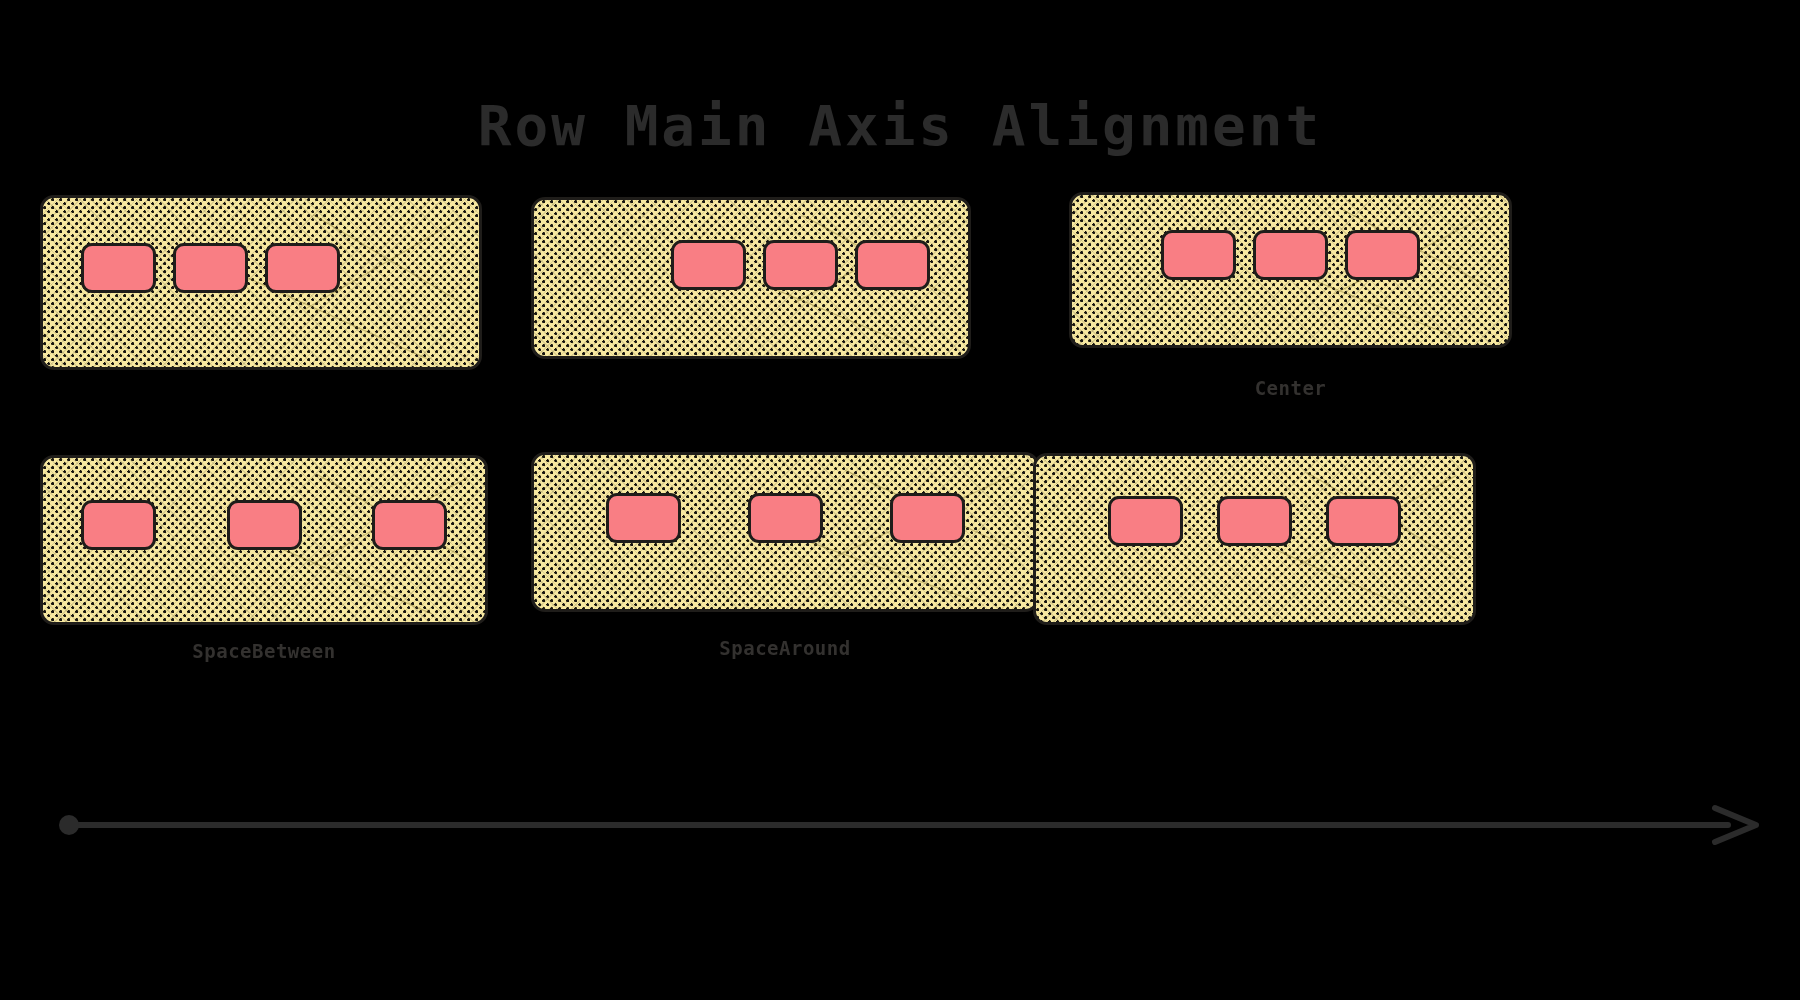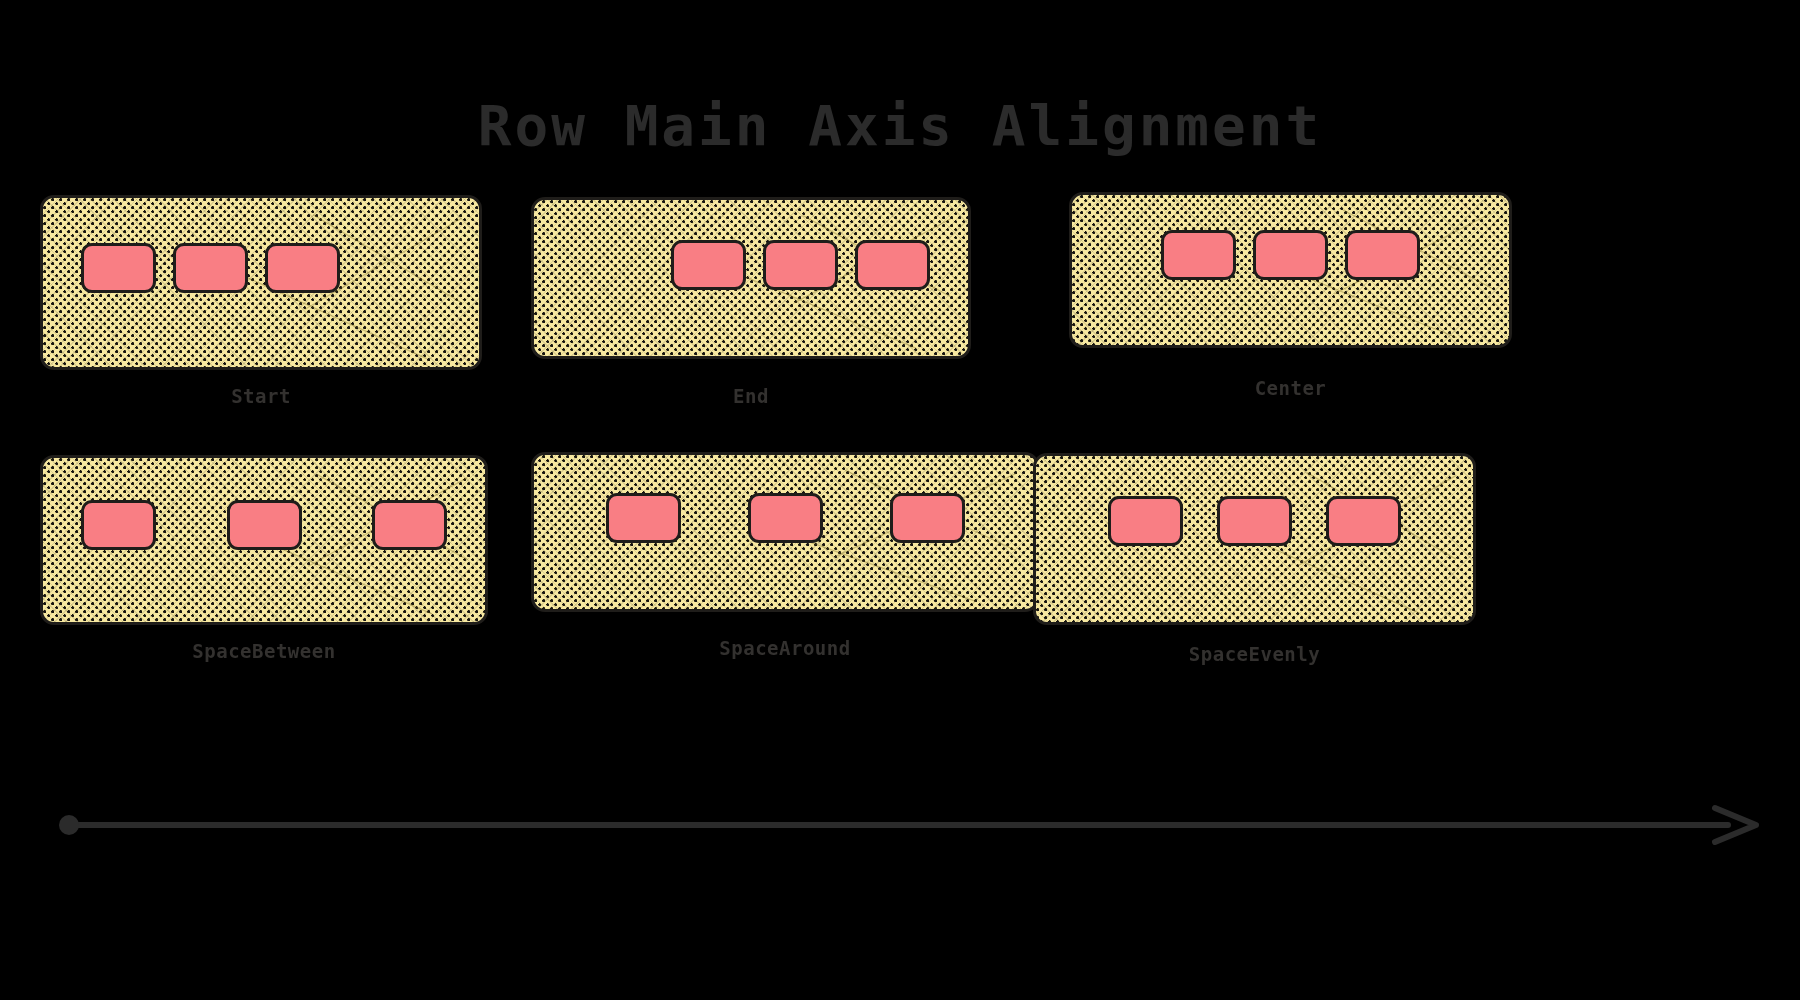--- a/index.html
+++ b/index.html
@@ -147,36 +147,34 @@
             <line x1="274.04" y1="17.5" x2="424.32" y2="108.5" stroke="#6b5c16" stroke-width="1.4"></line>
             <line x1="424.32" y1="21" x2="265.2" y2="115.5" stroke="#6b5c16" stroke-width="1.4"></line>
             <line x1="198.9" y1="78.75" x2="388.96" y2="166.25" stroke="#6b5c16" stroke-width="1.4"></line>
           </svg>
           <div class="items-row jc-start" style="top: 45px;">
             <div class="item"></div>
             <div class="item"></div>
             <div class="item"></div>
           </div>
         </div>
-        <div class="cell-label" style="top: 190px;">Start</div>
       </div>
       <div class="cell" style="left: 531px; top: 197px; width: 440px; height: 222px;">
         <div class="container-box" style="height: 162px;">
           <svg class="sketch-lines" viewBox="0 0 440 162" preserveAspectRatio="none">
             <line x1="272.8" y1="16.2" x2="422.4" y2="100.44" stroke="#6b5c16" stroke-width="1.4"></line>
             <line x1="422.4" y1="19.439999999999998" x2="264" y2="106.92" stroke="#6b5c16" stroke-width="1.4"></line>
             <line x1="198" y1="72.9" x2="387.2" y2="153.9" stroke="#6b5c16" stroke-width="1.4"></line>
           </svg>
           <div class="items-row jc-end" style="top: 40px;">
             <div class="item"></div>
             <div class="item"></div>
             <div class="item"></div>
           </div>
         </div>
-        <div class="cell-label" style="top: 188px;">End</div>
       </div>
       <div class="cell" style="left: 1069px; top: 192px; width: 443px; height: 216px;">
         <div class="container-box" style="height: 156px;">
           <svg class="sketch-lines" viewBox="0 0 443 156" preserveAspectRatio="none">
             <line x1="274.66" y1="15.600000000000001" x2="425.28" y2="96.72" stroke="#6b5c16" stroke-width="1.4"></line>
             <line x1="425.28" y1="18.72" x2="265.8" y2="102.96000000000001" stroke="#6b5c16" stroke-width="1.4"></line>
             <line x1="199.35" y1="70.2" x2="389.84" y2="148.2" stroke="#6b5c16" stroke-width="1.4"></line>
           </svg>
           <div class="items-row jc-center" style="top: 35px;">
             <div class="item"></div>
@@ -222,21 +220,20 @@
             <line x1="274.66" y1="17.2" x2="425.28" y2="106.64" stroke="#6b5c16" stroke-width="1.4"></line>
             <line x1="425.28" y1="20.64" x2="265.8" y2="113.52000000000001" stroke="#6b5c16" stroke-width="1.4"></line>
             <line x1="199.35" y1="77.4" x2="389.84" y2="163.4" stroke="#6b5c16" stroke-width="1.4"></line>
           </svg>
           <div class="items-row jc-evenly" style="top: 40px;">
             <div class="item"></div>
             <div class="item"></div>
             <div class="item"></div>
           </div>
         </div>
-        <div class="cell-label" style="top: 190px;">SpaceEvenly</div>
       </div>
     </div>
 
   <svg id="axis-arrow" viewBox="0 0 1715 50" preserveAspectRatio="none">
     <line x1="22" y1="25" x2="1678" y2="25" stroke="#2b2b2b" stroke-width="6" stroke-linecap="round"></line>
     <circle cx="19" cy="25" r="10" fill="#2b2b2b"></circle>
     <path d="M1665 8 L1706 25 L1665 42" fill="none" stroke="#2b2b2b" stroke-width="6" stroke-linejoin="round" stroke-linecap="round"></path>
   </svg>
 
 

